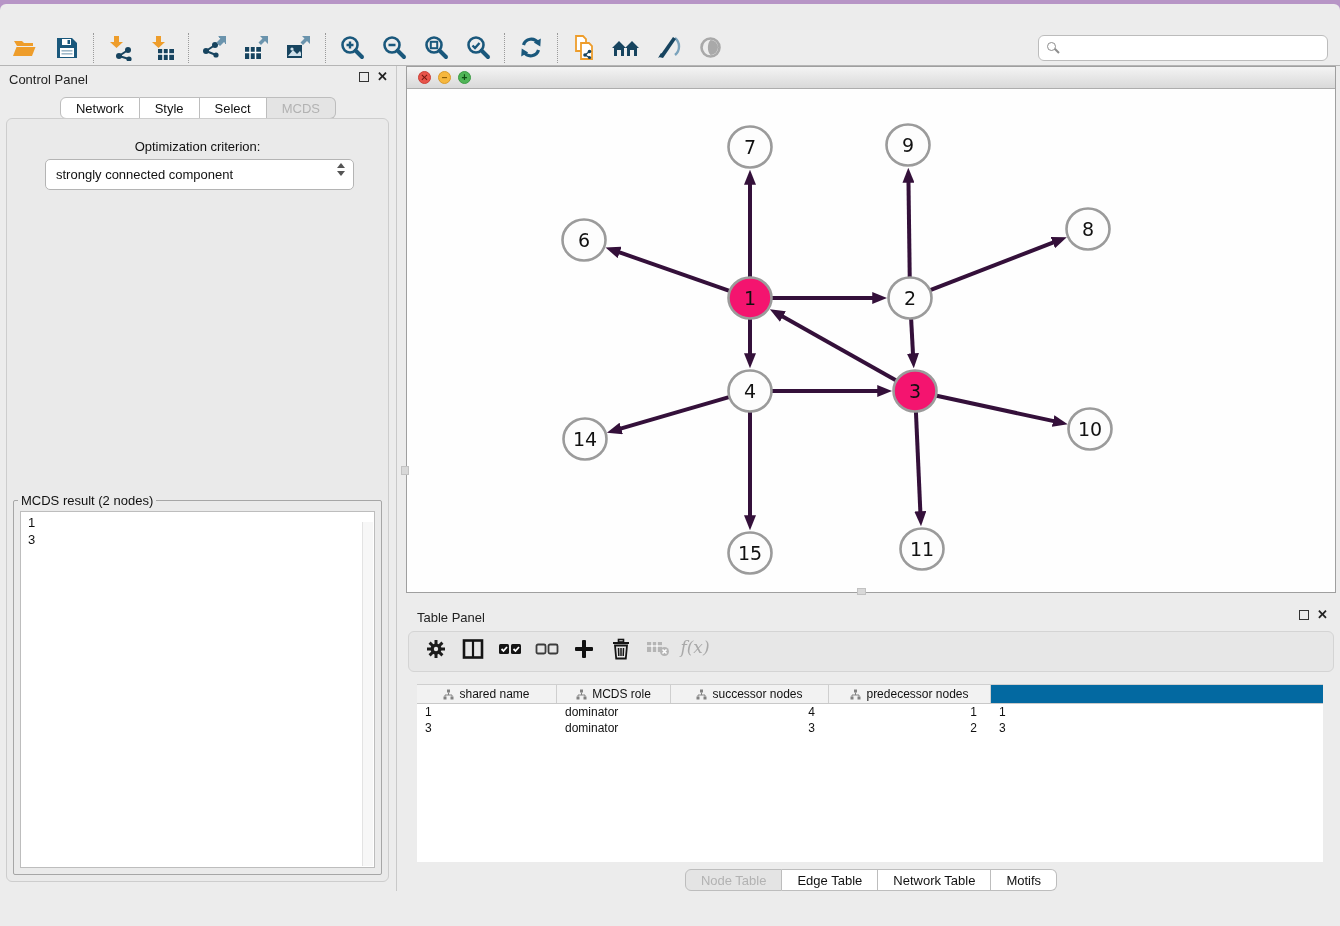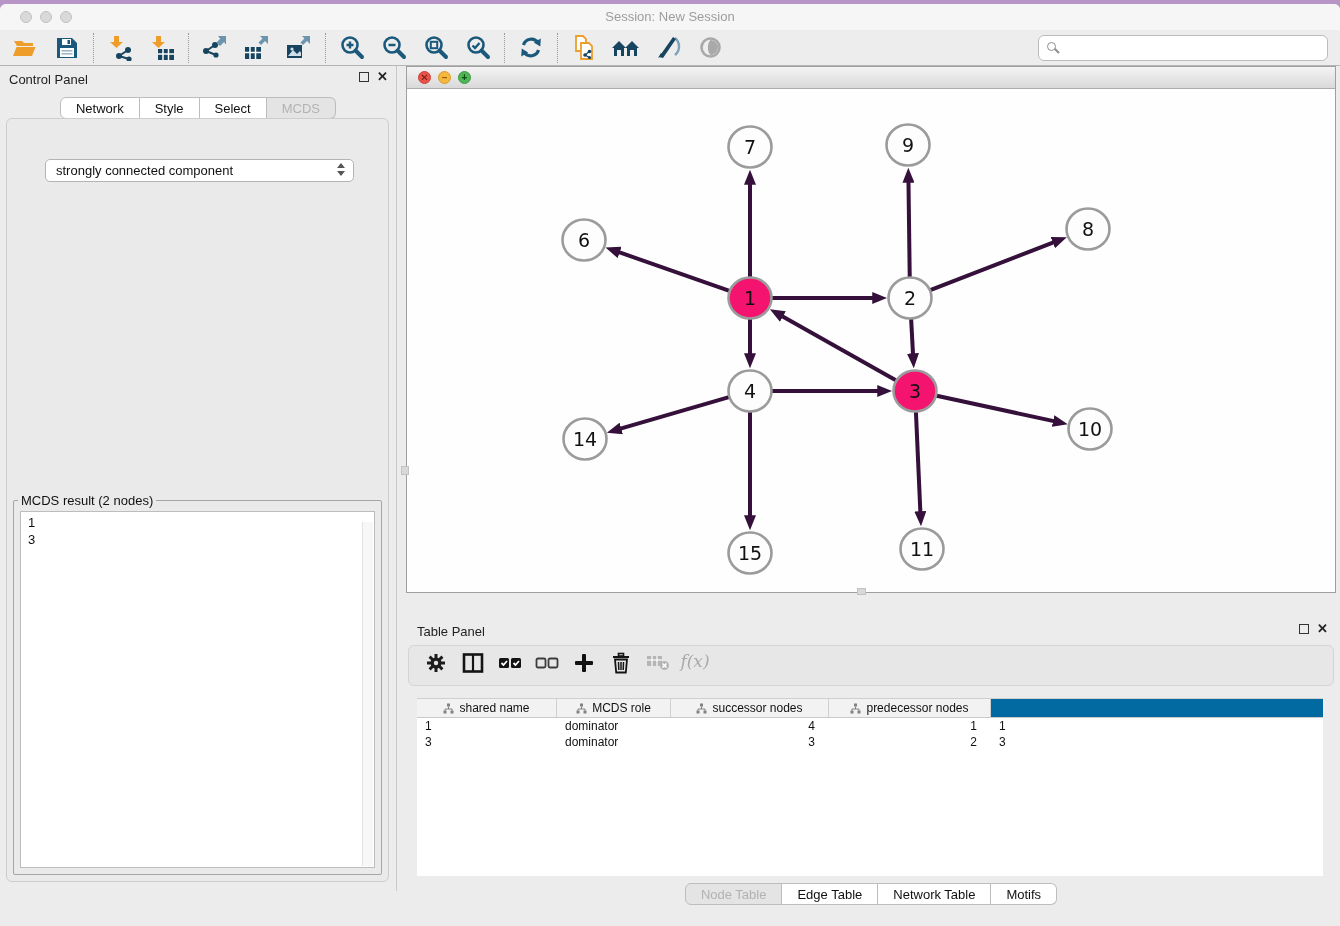--- a/index.html
+++ b/index.html
@@ -29,21 +29,21 @@
   .float-btn { width:10px; height:10px; border:1.6px solid #333; background:none; cursor:pointer; }
   .close-btn { border:none; background:none; font-size:13px; font-weight:bold; color:#222; line-height:10px; cursor:pointer; }
   .cp-tabs { position:absolute; left:0; top:31px; width:100%; display:flex; justify-content:center; }
   .tabgroup { display:flex;justify-content:flex-end; }
   .tab { height:22px; padding:0 15px; background:#fff; border:1px solid #bdbdbd; border-left:none; font-size:13px; color:#111; cursor:pointer; }
   .tabgroup .tab:first-child { border-left:1px solid #bdbdbd; border-radius:6px 0 0 6px; }
   .tabgroup .tab:last-child { border-radius:0 6px 6px 0; }
   .tab.selected { background:#e4e4e4; color:#b2b2b2; }
   .tab-content { position:absolute; left:6px; right:7px; top:52px; bottom:9px; background:#eaeaea; border:1px solid #cdcdcd; border-radius:6px; }
   .opt-label { position:absolute; top:20px; width:100%; text-align:center; font-size:13px; color:#111; }
-  .dropdown { position:absolute; left:38px; top:40px; width:309px; height:23px; background:#fff; border:1px solid #b4b4b4; border-radius:5px; font-size:13px; color:#111; display:flex; align-items:center; padding-left:10px; cursor:pointer; }
+  .dropdown { position:absolute; left:38px; top:40px; width:309px; height:31px; background:#fff; border:1px solid #b4b4b4; border-radius:5px; font-size:13px; color:#111; display:flex; align-items:center; padding-left:10px; cursor:pointer; }
   .stepper { position:absolute; right:8px; top:3px; display:flex; flex-direction:column; gap:3px; }
   .stepper i { width:0; height:0; border-left:4px solid transparent; border-right:4px solid transparent; }
   .stepper .up { border-bottom:5px solid #555; }
   .stepper .dn { border-top:5px solid #555; }
   .btn-row { position:absolute; top:72px; width:100%; display:flex; justify-content:center; gap:14px; }
   .pbtn { height:23px; padding:0 16px; background:#fff; border:1px solid #b9b9b9; border-radius:6px; font-size:13px; color:#111; cursor:pointer; }
   .result-box { position:absolute; left:6px; right:6px; top:374px; bottom:6px; border:1px solid #a6a6a6; border-radius:2px; }
   .result-box legend { font-size:13px; color:#111; margin-left:4px; padding:0 3px; }
   .result-area { position:absolute; left:6px; right:6px; top:3px; bottom:6px; background:#fff; border:1px solid #bdbdbd; font-size:13px; color:#111; padding:2px 7px; white-space:pre; line-height:17px; }
   .scroll-track { position:absolute; top:1px; right:1px; bottom:1px; width:11px; background:#f7f7f7; border-left:1px solid #e3e3e3; }
@@ -54,47 +54,41 @@
   .net-title { position:absolute; left:0; right:0; top:3px; text-align:center; font-size:13px; color:#1c1c1c; }
   .tl2 { position:absolute; top:4px; width:13px; height:13px; border-radius:50%; font-size:10px; font-weight:bold; text-align:center; line-height:12px; cursor:pointer; }
   .tl2.red { background:#e8544a; border:1px solid #ca3f36; color:#71160f; }
   .tl2.yellow { background:#f6b73e; border:1px solid #d99b2b; color:#8a5d08; }
   .tl2.green { background:#4fb556; border:1px solid #3c9a44; color:#0e4e13; }
   .net-canvas { position:absolute; left:0; top:22px; width:928px; height:503px; background:#fefefe; }
   .net-canvas svg { width:100%; height:100%; }
   .split-handle { position:absolute; background:#d8d8d8; border:1px solid #c2c2c2; }
 
   
-  .table-panel { position:absolute; left:406px; top:614px; width:930px; height:294px; background:#ececec; }
+  .table-panel { position:absolute; left:406px; top:600px; width:930px; height:294px; background:#ececec; }
   .tp-toolbar { position:absolute; left:2px; right:2px; top:27px; height:41px; background:#e7e7e7; border:1px solid #d4d4d4; border-radius:6px; display:flex; align-items:center; padding-left:12px; gap:7px; }
   .tp-btn { width:30px; height:30px; border:none; background:none; display:flex; justify-content:center; cursor:pointer; }
   .fx { font-family:"DejaVu Serif","Liberation Serif",serif; font-style:italic; font-size:17px; color:#a9a9a9; }
   .grid { position:absolute; left:11px; right:13px; top:80px; bottom:36px; background:#fff; border-top:1px solid #cfcfcf; }
   .grid-head { display:flex; height:19px; border-bottom:1px solid #c9c9c9; background:#0369a1; }
   .gh-cell { background:#f2f2f2; border-right:1px solid #cfcfcf; display:flex; align-items:center; justify-content:center; gap:5px; font-size:12px; color:#111; overflow:hidden; }
   .grid-row { display:flex; height:16px; font-size:12px; color:#111; }
   .g-cell { padding:1px 14px 0 8px; overflow:hidden; }
   .tp-tabs { position:absolute; left:0; right:0; bottom:2px; height:32px; display:flex; justify-content:center; align-items:center; background:#ececec; }
 
   
   .status-bar { position:absolute; left:0; bottom:0; width:100%; height:35px; background:#e9e9e9; border-top:1px solid #c3c3c3; display:flex; align-items:center; padding:0 10px; }
   .sbtn { height:25px; background:#fdfdfd; border:1px solid #b9b9b9; border-radius:4px; display:flex; align-items:center; gap:6px; padding:0 8px; font-size:12px; color:#111; cursor:pointer; }
   .memdot { width:11px; height:11px; border-radius:50%; }
 </style>
 </head>
 <body>
 
 <div class="app">
 
-  <header class="titlebar">
-    <span class="tl" style="left:20px"></span>
-    <span class="tl" style="left:40px"></span>
-    <span class="tl" style="left:60px"></span>
-    <div class="win-title">Session: New Session</div>
-  </header>
 
   <div class="toolbar">
     <button class="tbtn">
       <svg width="26" height="24" viewBox="0 0 26 24">
           <path d="M2 5h8l2 2h9v3H5z" fill="#ee9d2b"></path>
           <path d="M4.5 11h19l-3.5 9H1z" fill="#ee9d2b"></path>
         </svg>
     </button>
     <button class="tbtn">
       <svg width="24" height="24" viewBox="0 0 24 24">
@@ -256,20 +250,21 @@
     </div>
     <div class="cp-tabs">
         <div class="tabgroup" id="cp-tabgroup">
           <button class="tab">Network</button>
           <button class="tab">Style</button>
           <button class="tab">Select</button>
           <button class="tab selected">MCDS</button>
         </div>
       </div>
     <div class="tab-content">
+      <div class="opt-label">Optimization criterion:</div>
       <div class="dropdown">
         <span>strongly connected component</span>
         <span class="stepper">
             <i class="up"></i>
             <i class="dn"></i>
           </span>
       </div>
       <fieldset class="result-box">
         <legend>MCDS result (2 nodes)</legend>
         <div class="result-area" id="result-text">1

